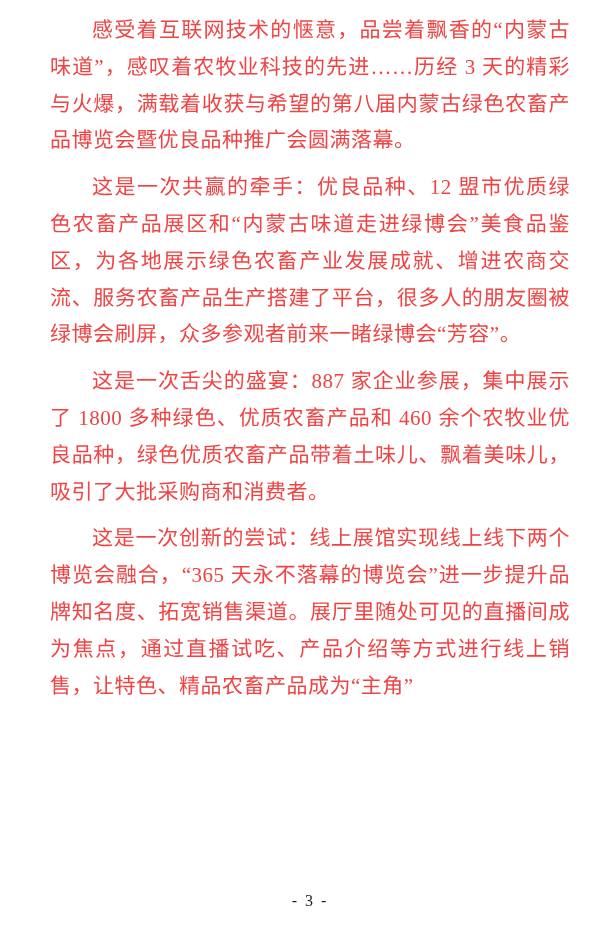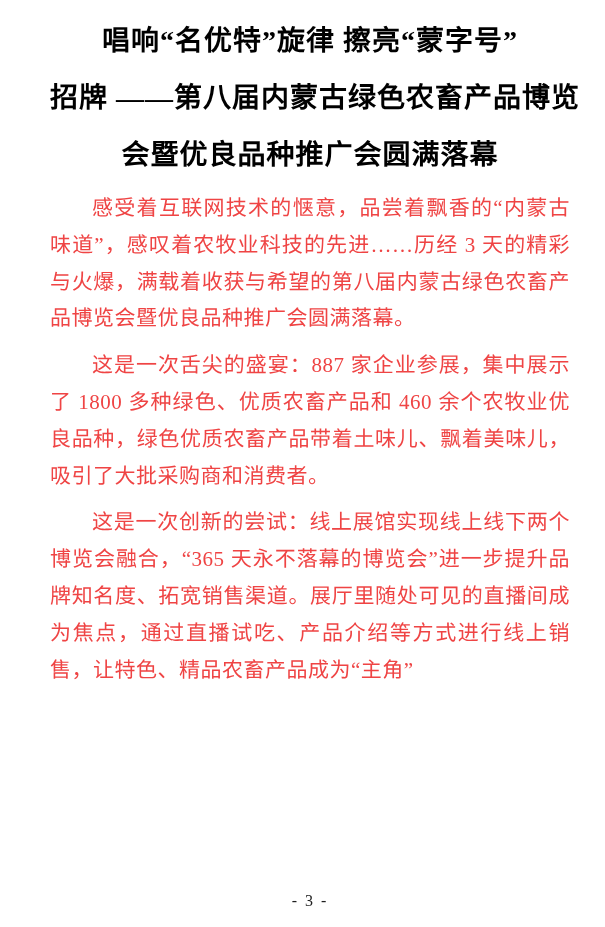--- a/index.html
+++ b/index.html
@@ -53,28 +53,24 @@
     font-size: 16px;
     color: #1f1f1f;
     letter-spacing: 2px;
   }
 </style>
 </head>
 <body>
 
 <div class="page">
 
-  <h1 class="doc-title">
-    <span class="title-line">唱响“名优特”旋律 擦亮“蒙字号”</span>
-    <span class="title-line">招牌 ——第八届内蒙古绿色农畜产品博览</span>
-    <span class="title-line">会暨优良品种推广会圆满落幕</span>
-  </h1>
 
   <div class="body-text">
     <p>感受着互联网技术的惬意，品尝着飘香的“内蒙古味道”，感叹着农牧业科技的先进……历经 3 天的精彩与火爆，满载着收获与希望的第八届内蒙古绿色农畜产品博览会暨优良品种推广会圆满落幕。</p>
+    <p>这是一次共赢的牵手：优良品种、12 盟市优质绿色农畜产品展区和“内蒙古味道走进绿博会”美食品鉴区，为各地展示绿色农畜产业发展成就、增进农商交流、服务农畜产品生产搭建了平台，很多人的朋友圈被绿博会刷屏，众多参观者前来一睹绿博会“芳容”。</p>
     <p>这是一次舌尖的盛宴：887 家企业参展，集中展示了 1800 多种绿色、优质农畜产品和 460 余个农牧业优良品种，绿色优质农畜产品带着土味儿、飘着美味儿，吸引了大批采购商和消费者。</p>
     <p>这是一次创新的尝试：线上展馆实现线上线下两个博览会融合，“365 天永不落幕的博览会”进一步提升品牌知名度、拓宽销售渠道。展厅里随处可见的直播间成为焦点，通过直播试吃、产品介绍等方式进行线上销售，让特色、精品农畜产品成为“主角”</p>
   </div>
 
   <div class="page-footer">
     <span>- 3 -</span>
   </div>
 
 </div>
 

